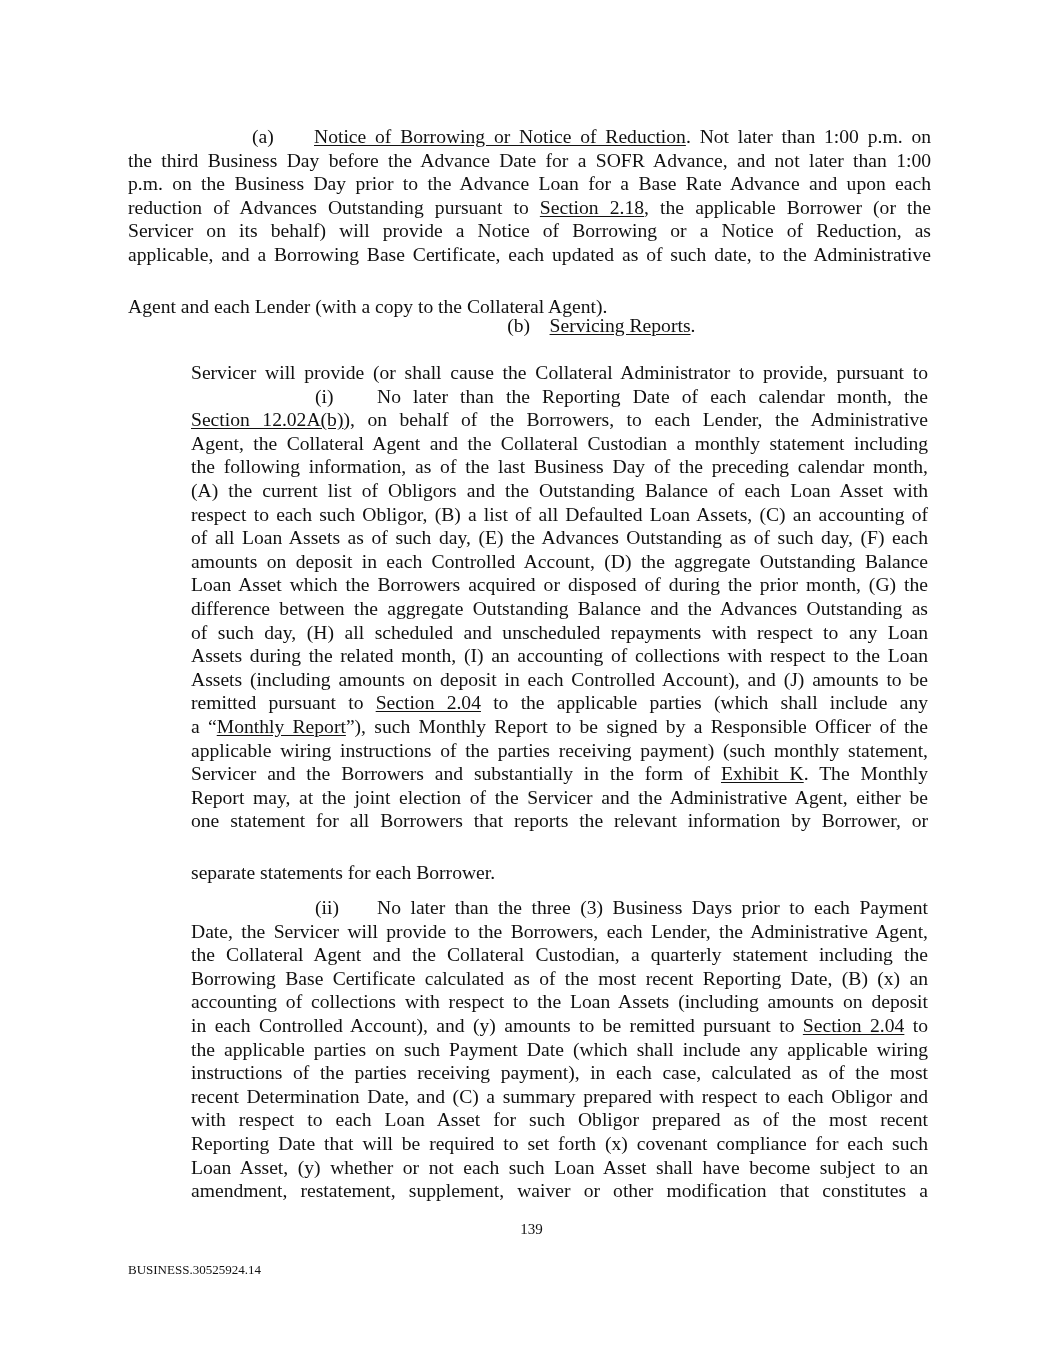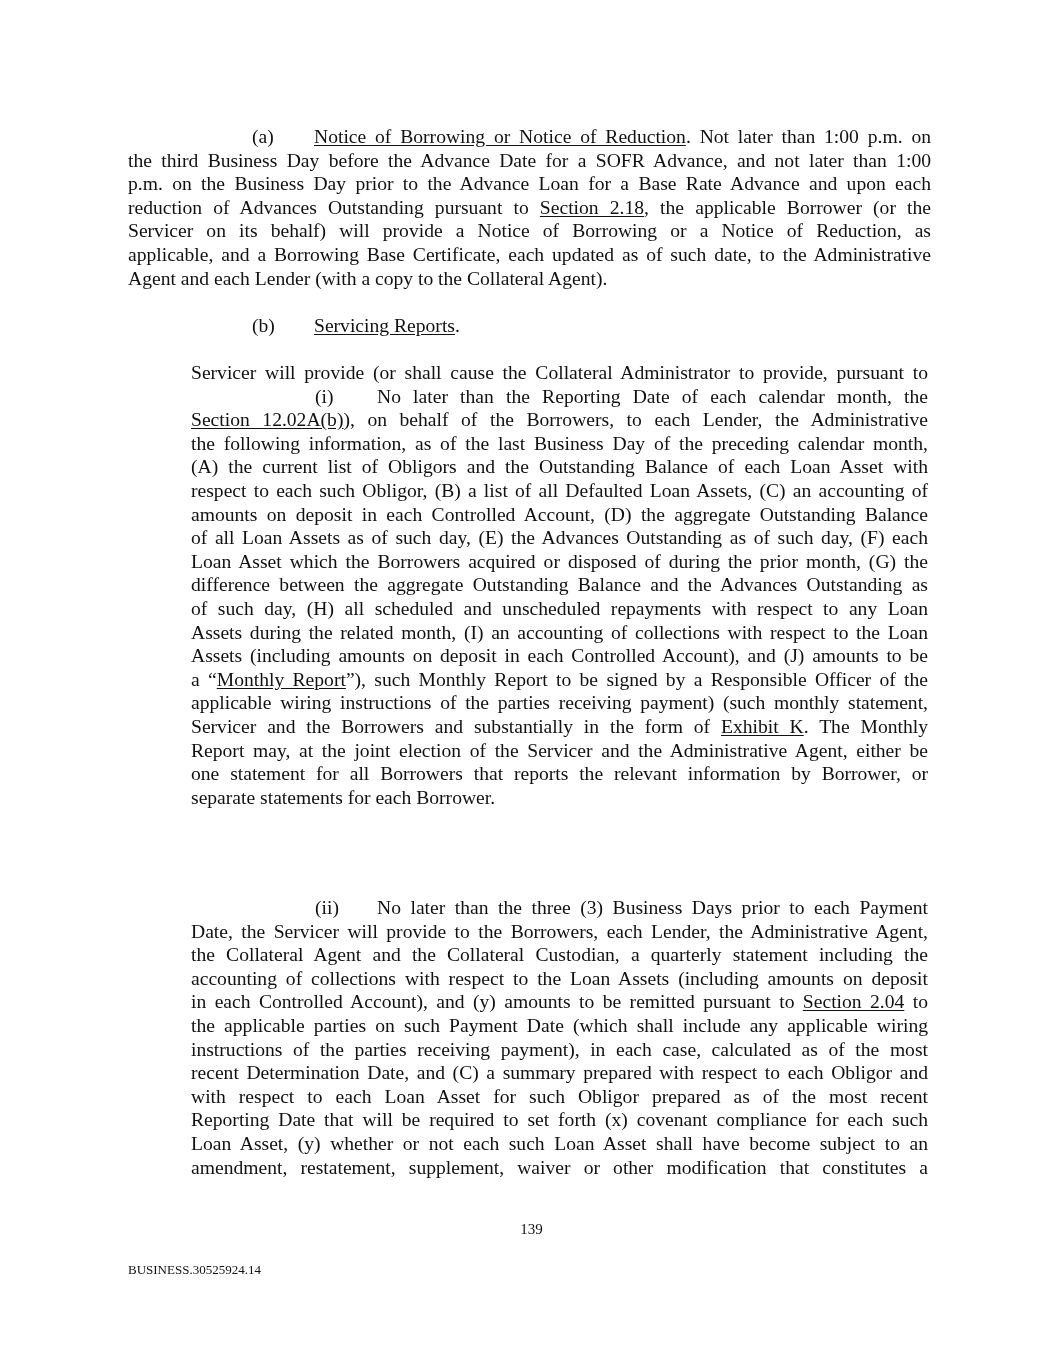--- a/index.html
+++ b/index.html
@@ -4,28 +4,28 @@
   <style>
     html, body { margin: 0; padding: 0; background: #ffffff; }
     body {
       width: 1055px; height: 1365px; position: relative; overflow: hidden;
       font-family: "Liberation Serif", "DejaVu Serif", serif;
       color: #111111;
     }
     .page { position: absolute; left: 4px; top: 0; width: 1055px; height: 1365px; }
     .block { position: absolute; font-size: 19.6px; line-height: 23.6px; }
     .block-a { left: 124px; top: 125px; width: 803px; }
-    .block-b-head { left: 124px; top: 314px; width: 803px; }
+    .block-b-head { left: 124px; top: 314px; width: 803px; text-align: center; }
     .block-i { left: 187px; top: 361px; width: 737px; }
     .block-ii { left: 187px; top: 880px; width: 737px; margin-top: 16px; }
     .line {
       display: block; white-space: nowrap; text-align: justify; text-align-last: justify;
       height: 23.6px; overflow: visible;
     }
-    .line.last { text-align-last: left; }
+    .line.last { text-align-last: left; margin-top: 28px; }
     .ind-a { padding-left: 124px; }
     .ind-i { padding-left: 124px; }
     .marker { display: inline-block; width: 62px; }
     u, .ul { text-decoration: underline; text-underline-offset: 2px; }
     .page-number { position: absolute; left: 0; width: 1055px; top: 1221px; text-align: center; font-size: 15px; }
     .doc-id { position: absolute; left: 124px; top: 1262px; font-size: 13px; }
   </style>
 </head>
 <body>
 
@@ -42,42 +42,45 @@
     </div>
 
   <div class="block block-b-head">
     <span class="ind-a" style="display:inline-block;"></span><span class="marker">(b)</span><u>Servicing Reports</u><span>.</span>
   </div>
 
   <div class="block block-i lines-host">
       <span class="line"><span>Servicer will provide (or shall cause the Collateral Administrator to provide, pursuant to</span></span>
       <span class="line ind-i"><span class="marker">(i)</span><span>No later than the Reporting Date of each calendar month, the</span></span>
       <span class="line"><u>Section 12.02A(b)</u><span>), on behalf of the Borrowers, to each Lender, the Administrative</span></span>
+      <span class="line"><span>Agent, the Collateral Agent and the Collateral Custodian a monthly statement including</span></span>
       <span class="line"><span>the following information, as of the last Business Day of the preceding calendar month,</span></span>
       <span class="line"><span>(A) the current list of Obligors and the Outstanding Balance of each Loan Asset with</span></span>
       <span class="line"><span>respect to each such Obligor, (B) a list of all Defaulted Loan Assets, (C) an accounting of</span></span>
+      <span class="line"><span>of all Loan Assets as of such day, (E) the Advances Outstanding as of such day, (F) each</span></span>
       <span class="line"><span>amounts on deposit in each Controlled Account, (D) the aggregate Outstanding Balance</span></span>
-      <span class="line"><span>of all Loan Assets as of such day, (E) the Advances Outstanding as of such day, (F) each</span></span>
       <span class="line"><span>Loan Asset which the Borrowers acquired or disposed of during the prior month, (G) the</span></span>
       <span class="line"><span>difference between the aggregate Outstanding Balance and the Advances Outstanding as</span></span>
       <span class="line"><span>of such day, (H) all scheduled and unscheduled repayments with respect to any Loan</span></span>
       <span class="line"><span>Assets during the related month, (I) an accounting of collections with respect to the Loan</span></span>
       <span class="line"><span>Assets (including amounts on deposit in each Controlled Account), and (J) amounts to be</span></span>
+      <span class="line"><span>remitted pursuant to </span><u>Section 2.04</u><span> to the applicable parties (which shall include any</span></span>
       <span class="line"><span>a “</span><u>Monthly Report</u><span>”), such Monthly Report to be signed by a Responsible Officer of the</span></span>
       <span class="line"><span>applicable wiring instructions of the parties receiving payment) (such monthly statement,</span></span>
       <span class="line"><span>Servicer and the Borrowers and substantially in the form of </span><u>Exhibit K</u><span>.  The Monthly</span></span>
       <span class="line"><span>Report may, at the joint election of the Servicer and the Administrative Agent, either be</span></span>
       <span class="line"><span>one statement for all Borrowers that reports the relevant information by Borrower, or</span></span>
       <span class="line last"><span>separate statements for each Borrower.</span></span>
     </div>
 
   <div class="block block-ii lines-host">
       <span class="line ind-i"><span class="marker">(ii)</span><span>No later than the three (3) Business Days prior to each Payment</span></span>
       <span class="line"><span>Date, the Servicer will provide to the Borrowers, each Lender, the Administrative Agent,</span></span>
       <span class="line"><span>the Collateral Agent and the Collateral Custodian, a quarterly statement including the</span></span>
+      <span class="line"><span>Borrowing Base Certificate calculated as of the most recent Reporting Date, (B) (x) an</span></span>
       <span class="line"><span>accounting of collections with respect to the Loan Assets (including amounts on deposit</span></span>
       <span class="line"><span>in each Controlled Account), and (y) amounts to be remitted pursuant to </span><u>Section 2.04</u><span> to</span></span>
       <span class="line"><span>the applicable parties on such Payment Date (which shall include any applicable wiring</span></span>
       <span class="line"><span>instructions of the parties receiving payment), in each case, calculated as of the most</span></span>
       <span class="line"><span>recent Determination Date, and (C) a summary prepared with respect to each Obligor and</span></span>
       <span class="line"><span>with respect to each Loan Asset for such Obligor prepared as of the most recent</span></span>
       <span class="line"><span>Reporting Date that will be required to set forth (x) covenant compliance for each such</span></span>
       <span class="line"><span>Loan Asset, (y) whether or not each such Loan Asset shall have become subject to an</span></span>
       <span class="line"><span>amendment, restatement, supplement, waiver or other modification that constitutes a</span></span>
     </div>

